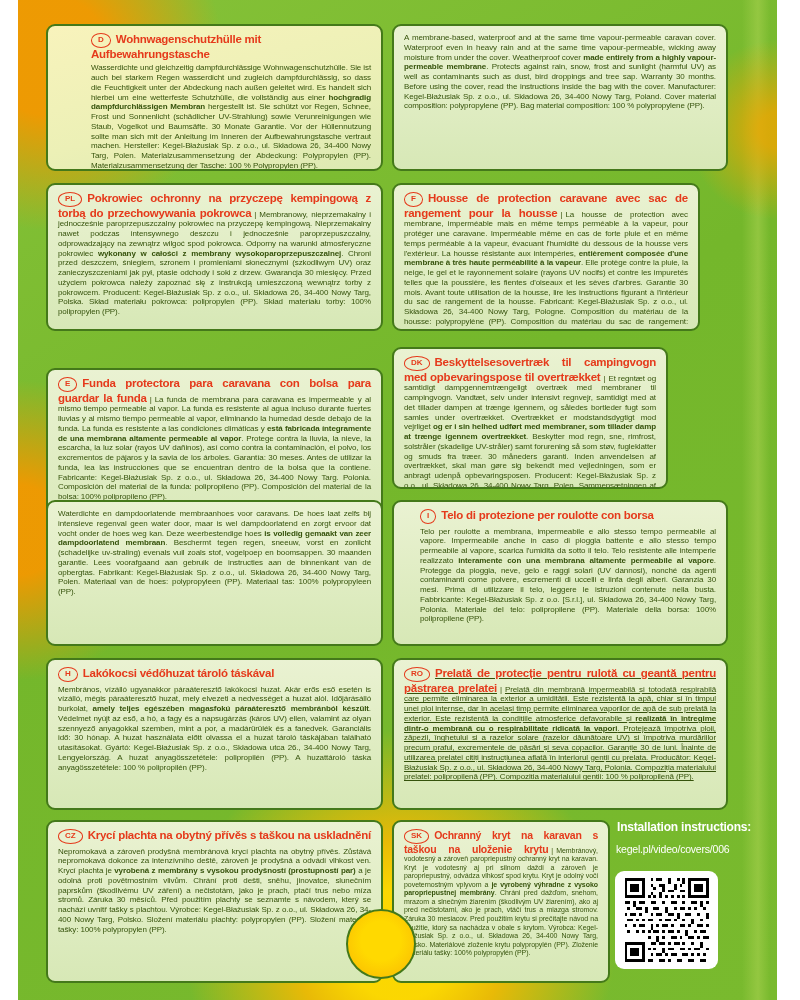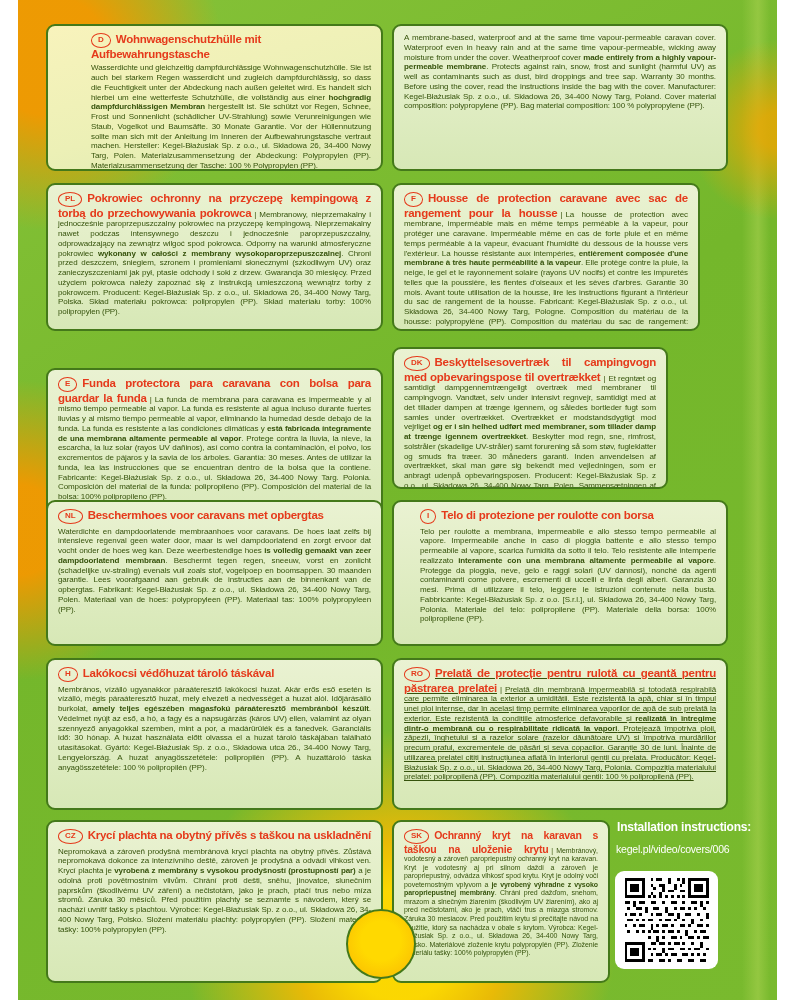--- a/index.html
+++ b/index.html
@@ -75,23 +75,20 @@
 
   <div class="sec" style="left:46px;top:347px;width:337px;height:178px;margin-top:21px;">
     <span class="badge">E</span><span class="ttl">Funda protectora para caravana con bolsa para guardar la funda</span><span class="sep">|</span><span class="body">La funda de membrana para caravana es impermeable y al mismo tiempo permeable al vapor. La funda es resistente al agua incluso durante fuertes lluvias y al mismo tiempo permeable al vapor, eliminando la humedad desde debajo de la funda. La funda es resistente a las condiciones climáticas y <b>está fabricada íntegramente de una membrana altamente permeable al vapor</b>. Protege contra la lluvia, la nieve, la escarcha, la luz solar (rayos UV dañinos), así como contra la contaminación, el polvo, los excrementos de pájaros y la savia de los árboles. Garantía: 30 meses. Antes de utilizar la funda, lea las instrucciones que se encuentran dentro de la bolsa que la contiene. Fabricante: Kegel-Błażusiak Sp. z o.o., ul. Składowa 26, 34-400 Nowy Targ. Polonia. Composición del material de la funda: polipropileno (PP). Composición del material de la bolsa: 100% polipropileno (PP).</span>
   </div>
 
   <div class="sec" style="left:392px;top:347px;width:276px;height:142px;">
     <span class="badge">DK</span><span class="ttl">Beskyttelsesovertræk til campingvogn med opbevaringspose til overtrækket</span><span class="sep">|</span><span class="body">Et regntæt og samtidigt dampgennemtrængeligt overtræk med membraner til campingvogn. Vandtæt, selv under intensivt regnvejr, samtidigt med at det tillader dampen at trænge igennem, og således bortleder fugt som samles under overtrækket. Overtrækket er modstandsdygtigt mod vejrliget <b>og er i sin helhed udført med membraner, som tillader damp at trænge igennem overtrækket</b>. Beskytter mod regn, sne, rimfrost, solstråler (skadelige UV-stråler) samt forurening så som støv, fugleklatter og smuds fra træer. 30 måneders garanti. Inden anvendelsen af overtrækket, skal man gøre sig bekendt med vejledningen, som er anbragt udenpå opbevaringsposen. Producent: Kegel-Błażusiak Sp. z o.o., ul. Składowa 26, 34-400 Nowy Targ, Polen. Sammensætningen af overtrækkets materiale: polypropylen (PP). Sammensætningen af bæretaskens materiale: 100% polypropylen (PP).</span>
   </div>
 
   <div class="sec" style="left:46px;top:500px;width:337px;height:146px;">
-    <div class="title-line">
-      <span class="badge">NL</span><span class="ttl">Beschermhoes voor caravans met opbergtas</span>
-    </div>
     <div class="body">Waterdichte en dampdoorlatende membraanhoes voor caravans. De hoes laat zelfs bij intensieve regenval geen water door, maar is wel dampdoorlatend en zorgt ervoor dat vocht onder de hoes weg kan. Deze weerbestendige hoes <b>is volledig gemaakt van zeer dampdoorlatend membraan</b>. Beschermt tegen regen, sneeuw, vorst en zonlicht (schadelijke uv-straling) evenals vuil zoals stof, vogelpoep en boomsappen. 30 maanden garantie. Lees voorafgaand aan gebruik de instructies aan de binnenkant van de opbergtas. Fabrikant: Kegel-Błażusiak Sp. z o.o., ul. Składowa 26, 34-400 Nowy Targ, Polen. Materiaal van de hoes: polypropyleen (PP). Materiaal tas: 100% polypropyleen (PP).</div>
   </div>
 
   <div class="sec" style="left:392px;top:500px;width:336px;height:146px;padding-left:26px;">
     <div class="title-line">
       <span class="badge">I</span><span class="ttl">Telo di protezione per roulotte con borsa</span>
     </div>
     <div class="body">Telo per roulotte a membrana, impermeabile e allo stesso tempo permeabile al vapore. Impermeabile anche in caso di pioggia battente e allo stesso tempo permeabile al vapore, scarica l'umidità da sotto il telo. Telo resistente alle intemperie realizzato <b>interamente con una membrana altamente permeabile al vapore</b>. Protegge da pioggia, neve, gelo e raggi solari (UV dannosi), nonché da agenti contaminanti come polvere, escrementi di uccelli e linfa degli alberi. Garanzia 30 mesi. Prima di utilizzare il telo, leggere le istruzioni contenute nella busta. Fabbricante: Kegel-Błażusiak Sp. z o.o. [S.r.l.], ul. Składowa 26, 34-400 Nowy Targ, Polonia. Materiale del telo: polipropilene (PP). Materiale della borsa: 100% polipropilene (PP).</div>
   </div>
 

